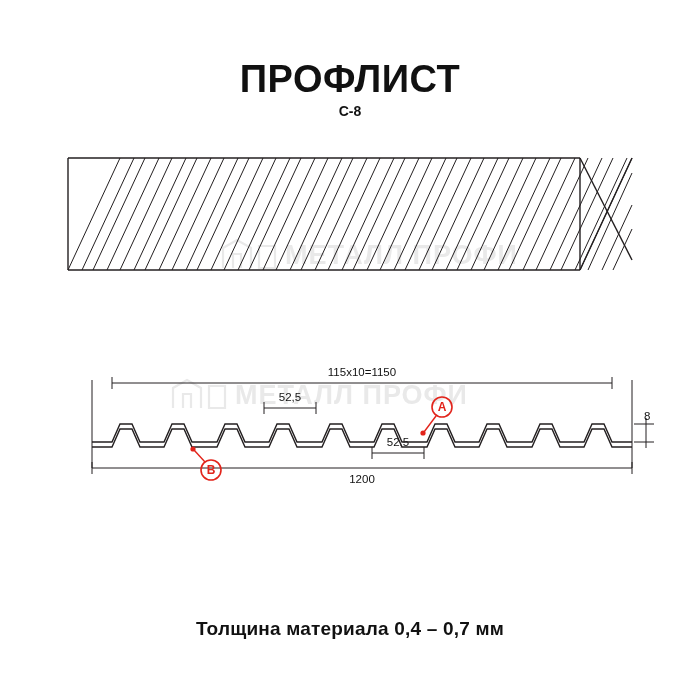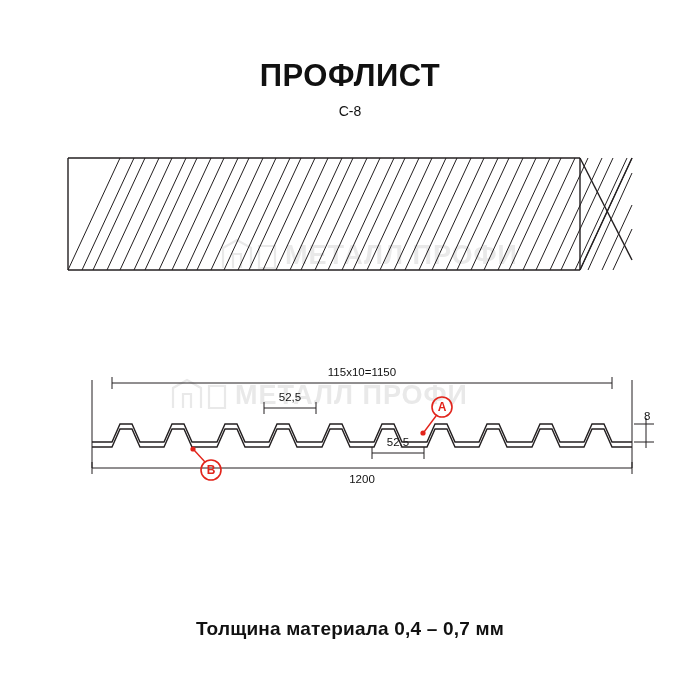--- a/index.html
+++ b/index.html
@@ -18,33 +18,33 @@
   .page {
     position: absolute;
     inset: 0;
   }
   .title {
     position: absolute;
     top: 58px;
     left: 0;
     width: 700px;
     text-align: center;
-    font-size: 31px;
+    font-size: 38px;
     font-weight: bold;
     letter-spacing: 0.5px;
     color: #111111;
   }
   .subtitle {
     position: absolute;
     top: 103px;
     left: 0;
     width: 700px;
     text-align: center;
     font-size: 14px;
-    font-weight: normal;
+    font-weight: bold;
     color: #111111;
   }
   .iso-wrap {
     position: absolute;
     top: 140px;
     left: 60px;
     width: 580px;
     height: 160px;
   }
   .section-wrap {

